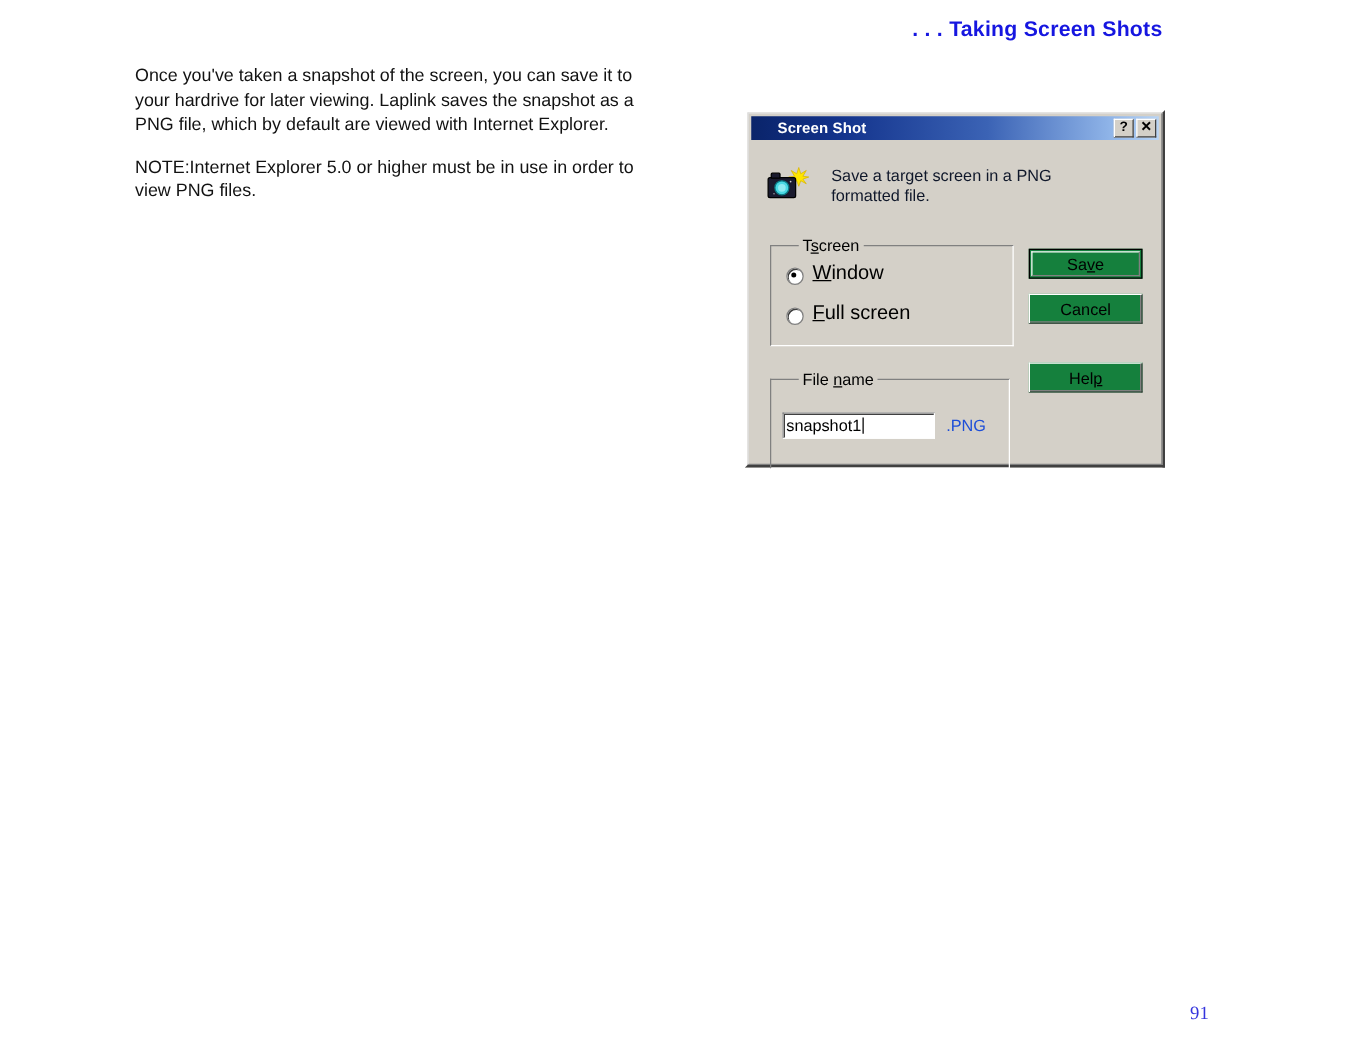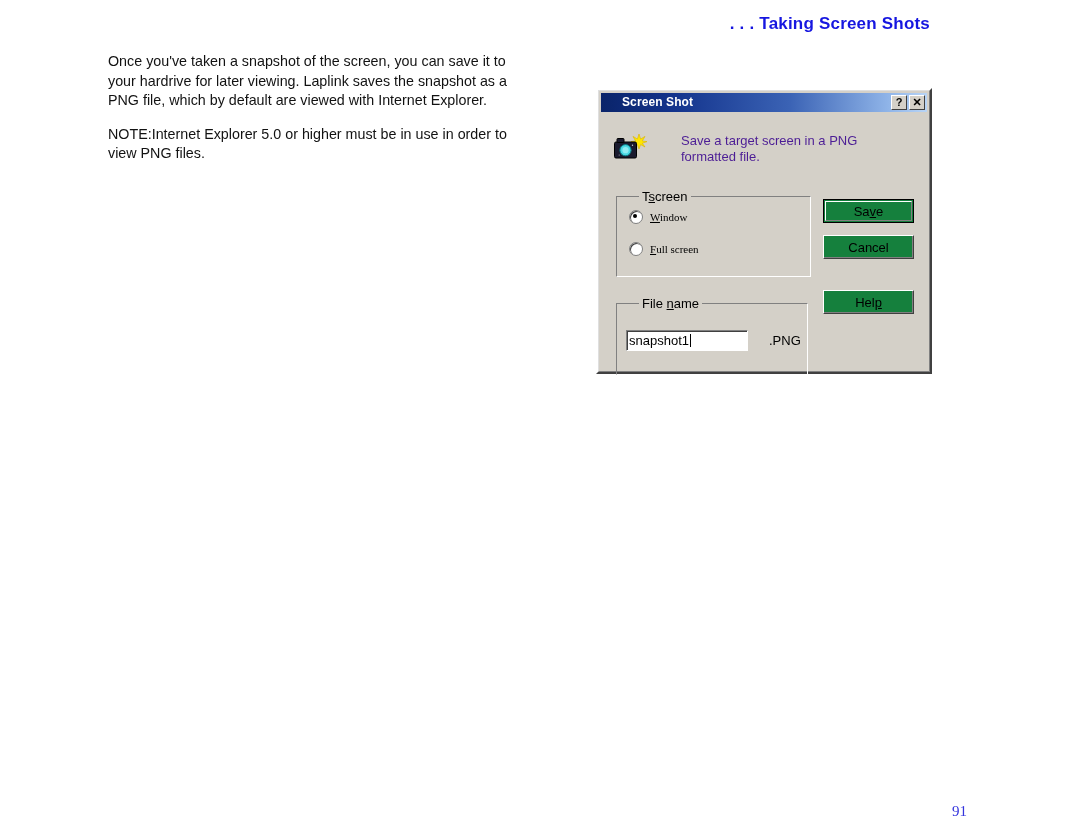--- a/index.html
+++ b/index.html
@@ -141,24 +141,24 @@
     align-items: flex-start;
   }
   .cam-icon {
     width: 36px;
     height: 31px;
     position: relative;
     flex: none;
     margin-top: 1px;
   }
   .desc-text {
-    margin-left: 32px;
+    margin-left: 16px;
     font-size: 13px;
     line-height: 16px;
-    color: #4c1d95;
+    color: #0f172a;
     white-space: pre-line;
     margin-top: 1px;
   }
 
   
   .groupbox {
     position: absolute;
     border: 1px solid #808080;
     border-right-color: #ffffff;
     border-bottom-color: #ffffff;
@@ -186,24 +186,23 @@
     color: #000000;
     white-space: nowrap;
   }
 
   #gb-target { left: 15px; top: 84px; width: 195px; height: 81px; }
   #gb-filename { left: 15px; top: 191px; width: 192px; height: 72px; }
 
   .radio-row {
     position: absolute;
     display: flex;
-    align-items: center;
-    font-size: 11px;
+    align-items: flex-end;
+    font-size: 16px;
     color: #000;
-    font-family: Liberation Serif, serif;
   }
   .radio-mark {
     width: 12px;
     height: 12px;
     border-radius: 50%;
     background: #ffffff;
     border: 1px solid #808080;
     box-shadow: inset 1px 1px 0 #404040, inset -1px -1px 0 #ffffff;
     position: relative;
     flex: none;
@@ -243,22 +242,21 @@
     width: 1px;
     height: 13px;
     background: #000;
     margin-left: 1px;
   }
   .ext-label {
     position: absolute;
     left: 140px;
     top: 29px;
     font-size: 13px;
-    color: #000000;
-    margin-left: 12px;
+    color: #1d4ed8;
   }
 
   
   .btn {
     position: absolute;
     width: 91px;
     height: 24px;
     background: #15803d;
     border-top: 1px solid #ffffff;
     border-left: 1px solid #ffffff;

